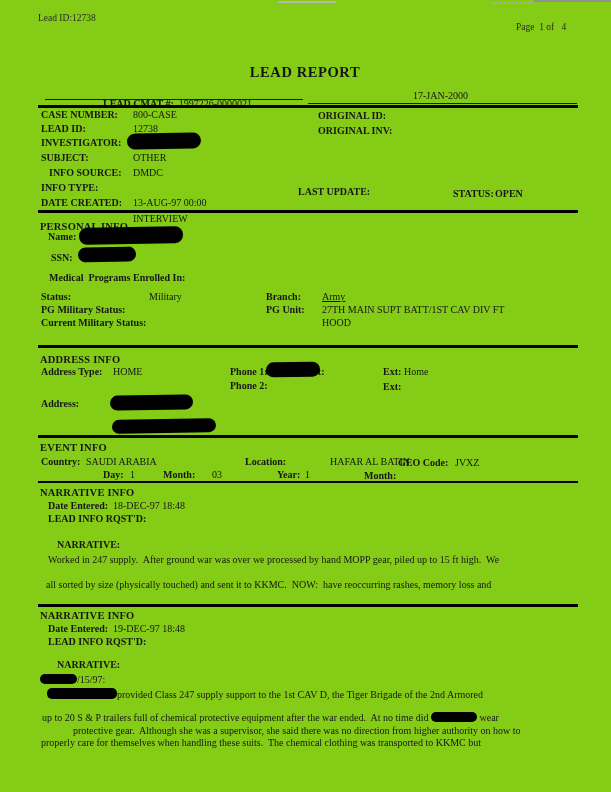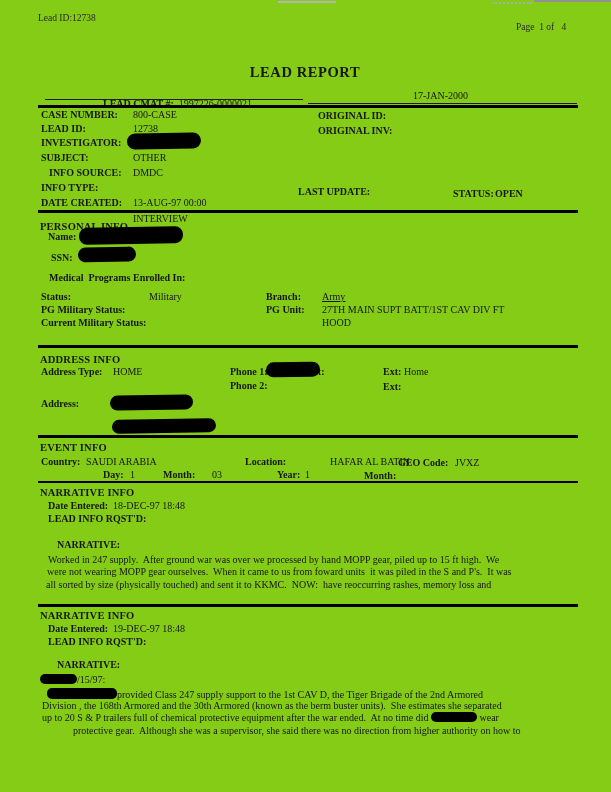--- a/index.html
+++ b/index.html
@@ -128,34 +128,33 @@
 
   <div class="rule" style="left:38px;top:481px;width:540px;height:2px;"></div>
 
   <div class="t h" style="left:40px;top:487px;">NARRATIVE INFO</div>
   <div class="t b" style="left:48px;top:500px;">Date Entered:</div>
   <div class="t" style="left:113px;top:500px;">18-DEC-97 18:48</div>
   <div class="t b" style="left:48px;top:513px;">LEAD INFO RQST'D:</div>
   <div class="t b" style="left:57px;top:539px;">NARRATIVE:</div>
 
   <div class="t" style="left:48px;top:554px;">Worked in 247 supply.  After ground war was over we processed by hand MOPP gear, piled up to 15 ft high.  We</div>
-  <div class="t" style="left:47px;top:566px;">were not wearing MOPP gear ourselves.  When it came to us from foward units  it was piled in the S and P's.  It was</div>
   <div class="t" style="left:46px;top:579px;">all sorted by size (physically touched) and sent it to KKMC.  NOW:  have reoccurring rashes, memory loss and</div>
 
   <div class="rule" style="left:38px;top:604px;width:540px;height:3px;"></div>
 
   <div class="t h" style="left:40px;top:610px;">NARRATIVE INFO</div>
   <div class="t b" style="left:48px;top:623px;">Date Entered:</div>
   <div class="t" style="left:113px;top:623px;">19-DEC-97 18:48</div>
   <div class="t b" style="left:48px;top:636px;">LEAD INFO RQST'D:</div>
   <div class="t b" style="left:57px;top:659px;">NARRATIVE:</div>
 
   <div class="t" style="left:40px;top:674px;"><span class="redact-inline" style="width:37px;height:10px;"></span><span>/15/97:</span></div>
 
   <div class="t" style="left:47px;top:688px;"><span class="redact-inline" style="width:70px;height:11px;"></span><span>provided Class 247 supply support to the 1st CAV D, the Tiger Brigade of the 2nd Armored</span></div>
 
-  <div class="t" style="left:42px;top:700px;">Division , the 168th Armored and the 30th Armored (known as the berm buster units).  She estimates she separated</div>
 
   <div class="t" style="left:42px;top:712px;"><span>up to 20 S &amp; P trailers full of chemical protective equipment after the war ended.  At no time did </span><span class="redact-inline" style="width:46px;height:10px;"></span><span> wear</span></div>
 
   <div class="t" style="left:41px;top:725px;margin-left:32px;">protective gear.  Although she was a supervisor, she said there was no direction from higher authority on how to</div>
+  <div class="t" style="left:41px;top:737px;">properly care for themselves when handling these suits.  The chemical clothing was transported to KKMC but</div>
 
 </div>
 
 </body></html>

